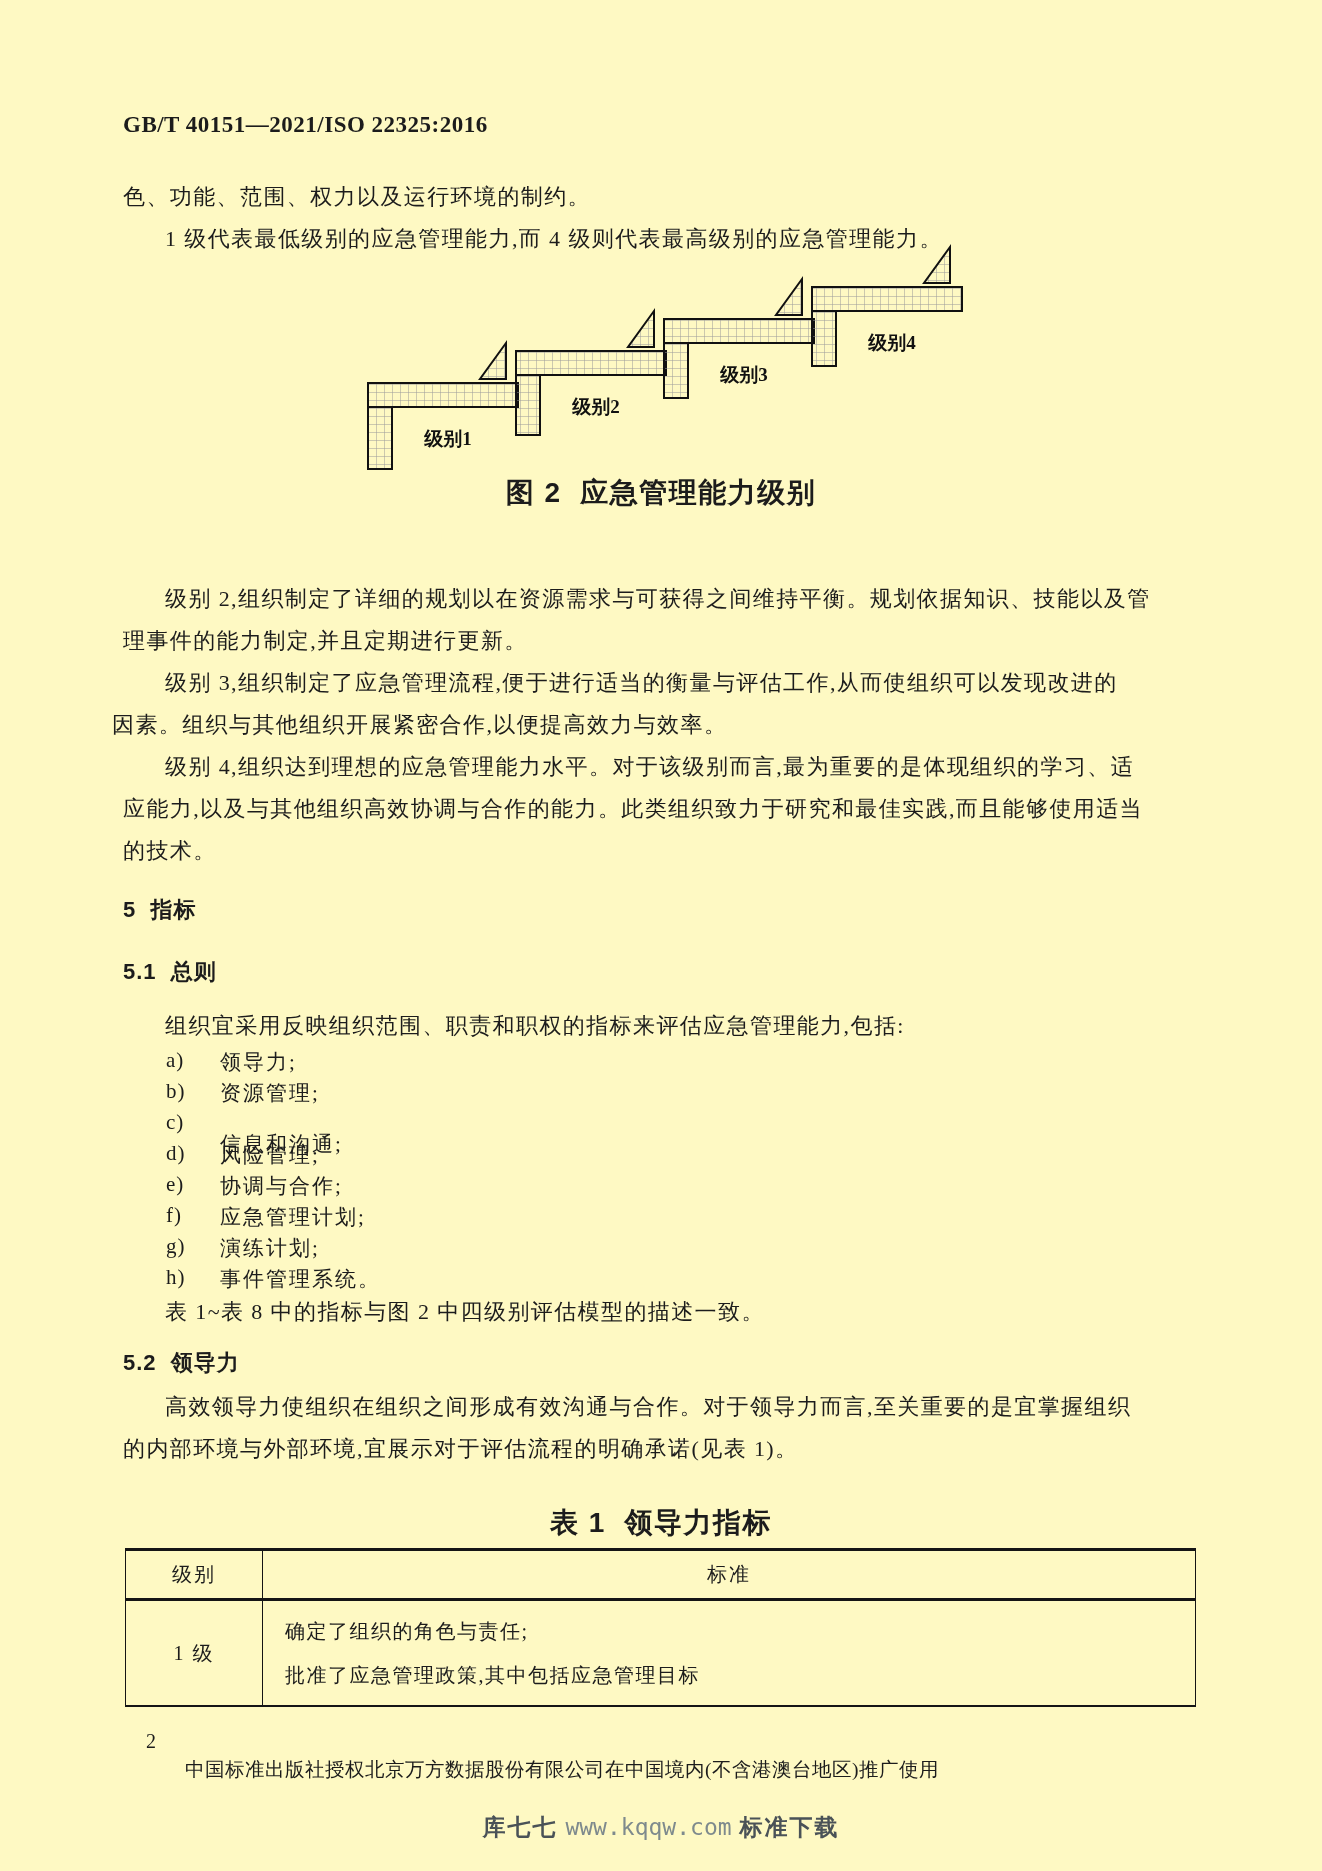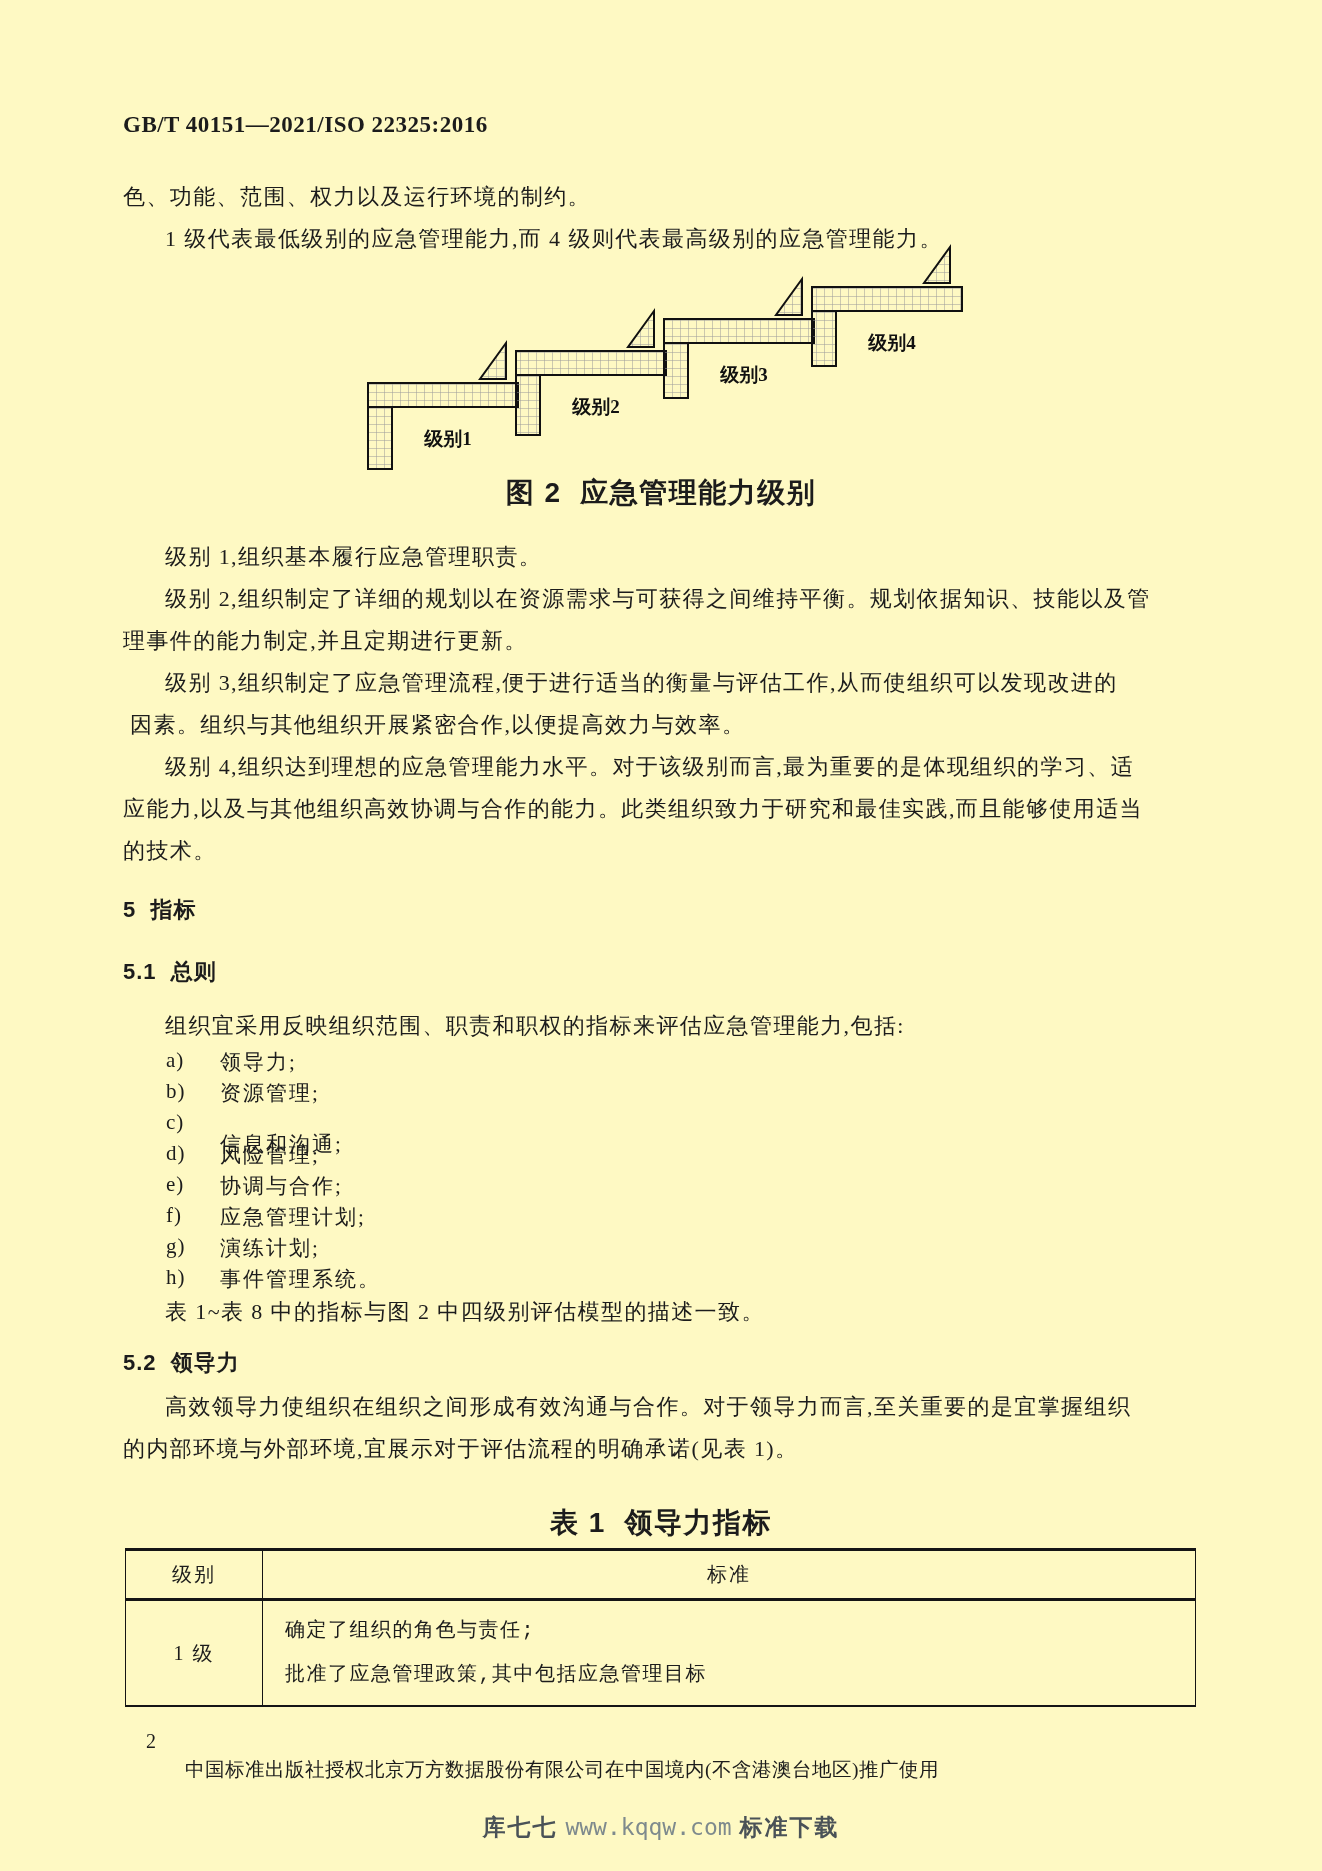--- a/index.html
+++ b/index.html
@@ -19,21 +19,21 @@
   
   .tbl{position:absolute;left:125px;top:1548px;width:1071px;
        border-top:3px solid #151515;border-bottom:2.5px solid #151515;
        border-left:1.5px solid #151515;border-right:1.5px solid #151515;box-sizing:border-box;}
   .tbl-head{display:flex;height:47px;border-bottom:3px solid #151515;}
   .tbl-body{display:flex;height:104px;}
   .tcol1{width:137px;border-right:1.5px solid #151515;display:flex;align-items:center;justify-content:center;
          font-size:20px;letter-spacing:2px;box-sizing:border-box;}
   .tcol2{flex:1;display:flex;align-items:center;justify-content:center;font-size:20px;letter-spacing:2px;}
   .tcol2-body{flex:1;display:flex;flex-direction:column;justify-content:center;padding-left:22px;
-              font-size:20px;letter-spacing:1.5px;line-height:44px;font-family:Liberation Mono, monospace;}
+              font-size:20px;letter-spacing:1.5px;line-height:44px;}
   .footer-auth{font-size:19.5px;letter-spacing:0.5px;}
   .wm{display:flex;justify-content:center;align-items:baseline;gap:8px;width:1322px;}
   .wm-brand,.wm-label{font-size:23px;font-weight:bold;color:#4a5257;letter-spacing:2px;
         font-family:"Liberation Sans","DejaVu Sans",sans-serif;}
   .wm-url{font-size:23px;color:#7e8a8d;font-family:"DejaVu Sans Mono","Liberation Mono",monospace;}
   svg text{font-family:"Liberation Serif","DejaVu Serif",serif;font-weight:600;font-size:19px;fill:#111;}
 </style>
 </head>
 <body>
 
@@ -67,25 +67,24 @@
     <text x="744" y="141" text-anchor="middle">级别3</text>
 
     <rect x="812" y="47" width="150" height="24" fill="url(#grid)" stroke="#111" stroke-width="2"></rect>
     <rect x="812" y="71" width="24" height="55" fill="url(#grid)" stroke="#111" stroke-width="2"></rect>
     <polygon points="924,43 950,43 950,7" fill="url(#grid)" stroke="#111" stroke-width="2"></polygon>
     <text x="892" y="109" text-anchor="middle">级别4</text>
   </svg>
 
   <div class="abs centered fig-caption" style="top:474px;">图 2  应急管理能力级别</div>
 
-  <div class="abs body-line" style="left:165px;top:543px;">级别 1,组织基本履行应急管理职责。</div>
   <div class="abs body-line" style="left:165px;top:585px;">级别 2,组织制定了详细的规划以在资源需求与可获得之间维持平衡。规划依据知识、技能以及管</div>
   <div class="abs body-line" style="left:123px;top:627px;">理事件的能力制定,并且定期进行更新。</div>
   <div class="abs body-line" style="left:165px;top:669px;">级别 3,组织制定了应急管理流程,便于进行适当的衡量与评估工作,从而使组织可以发现改进的</div>
-  <div class="abs body-line" style="left:130px;top:711px;">因素。组织与其他组织开展紧密合作,以便提高效力与效率。</div>
+  <div class="abs body-line" style="left:112px;top:711px;">因素。组织与其他组织开展紧密合作,以便提高效力与效率。</div>
   <div class="abs body-line" style="left:165px;top:753px;">级别 4,组织达到理想的应急管理能力水平。对于该级别而言,最为重要的是体现组织的学习、适</div>
   <div class="abs body-line" style="left:123px;top:795px;">应能力,以及与其他组织高效协调与合作的能力。此类组织致力于研究和最佳实践,而且能够使用适当</div>
   <div class="abs body-line" style="left:123px;top:837px;">的技术。</div>
 
   <div class="abs heading" style="left:123px;top:895px;">5  指标</div>
 
   <div class="abs heading" style="left:123px;top:957px;">5.1  总则</div>
   <div class="abs body-line" style="left:165px;top:1012px;">组织宜采用反映组织范围、职责和职权的指标来评估应急管理能力,包括:</div>
 
   <div class="abs list-marker" style="left:166px;top:1048px;">a)</div>

